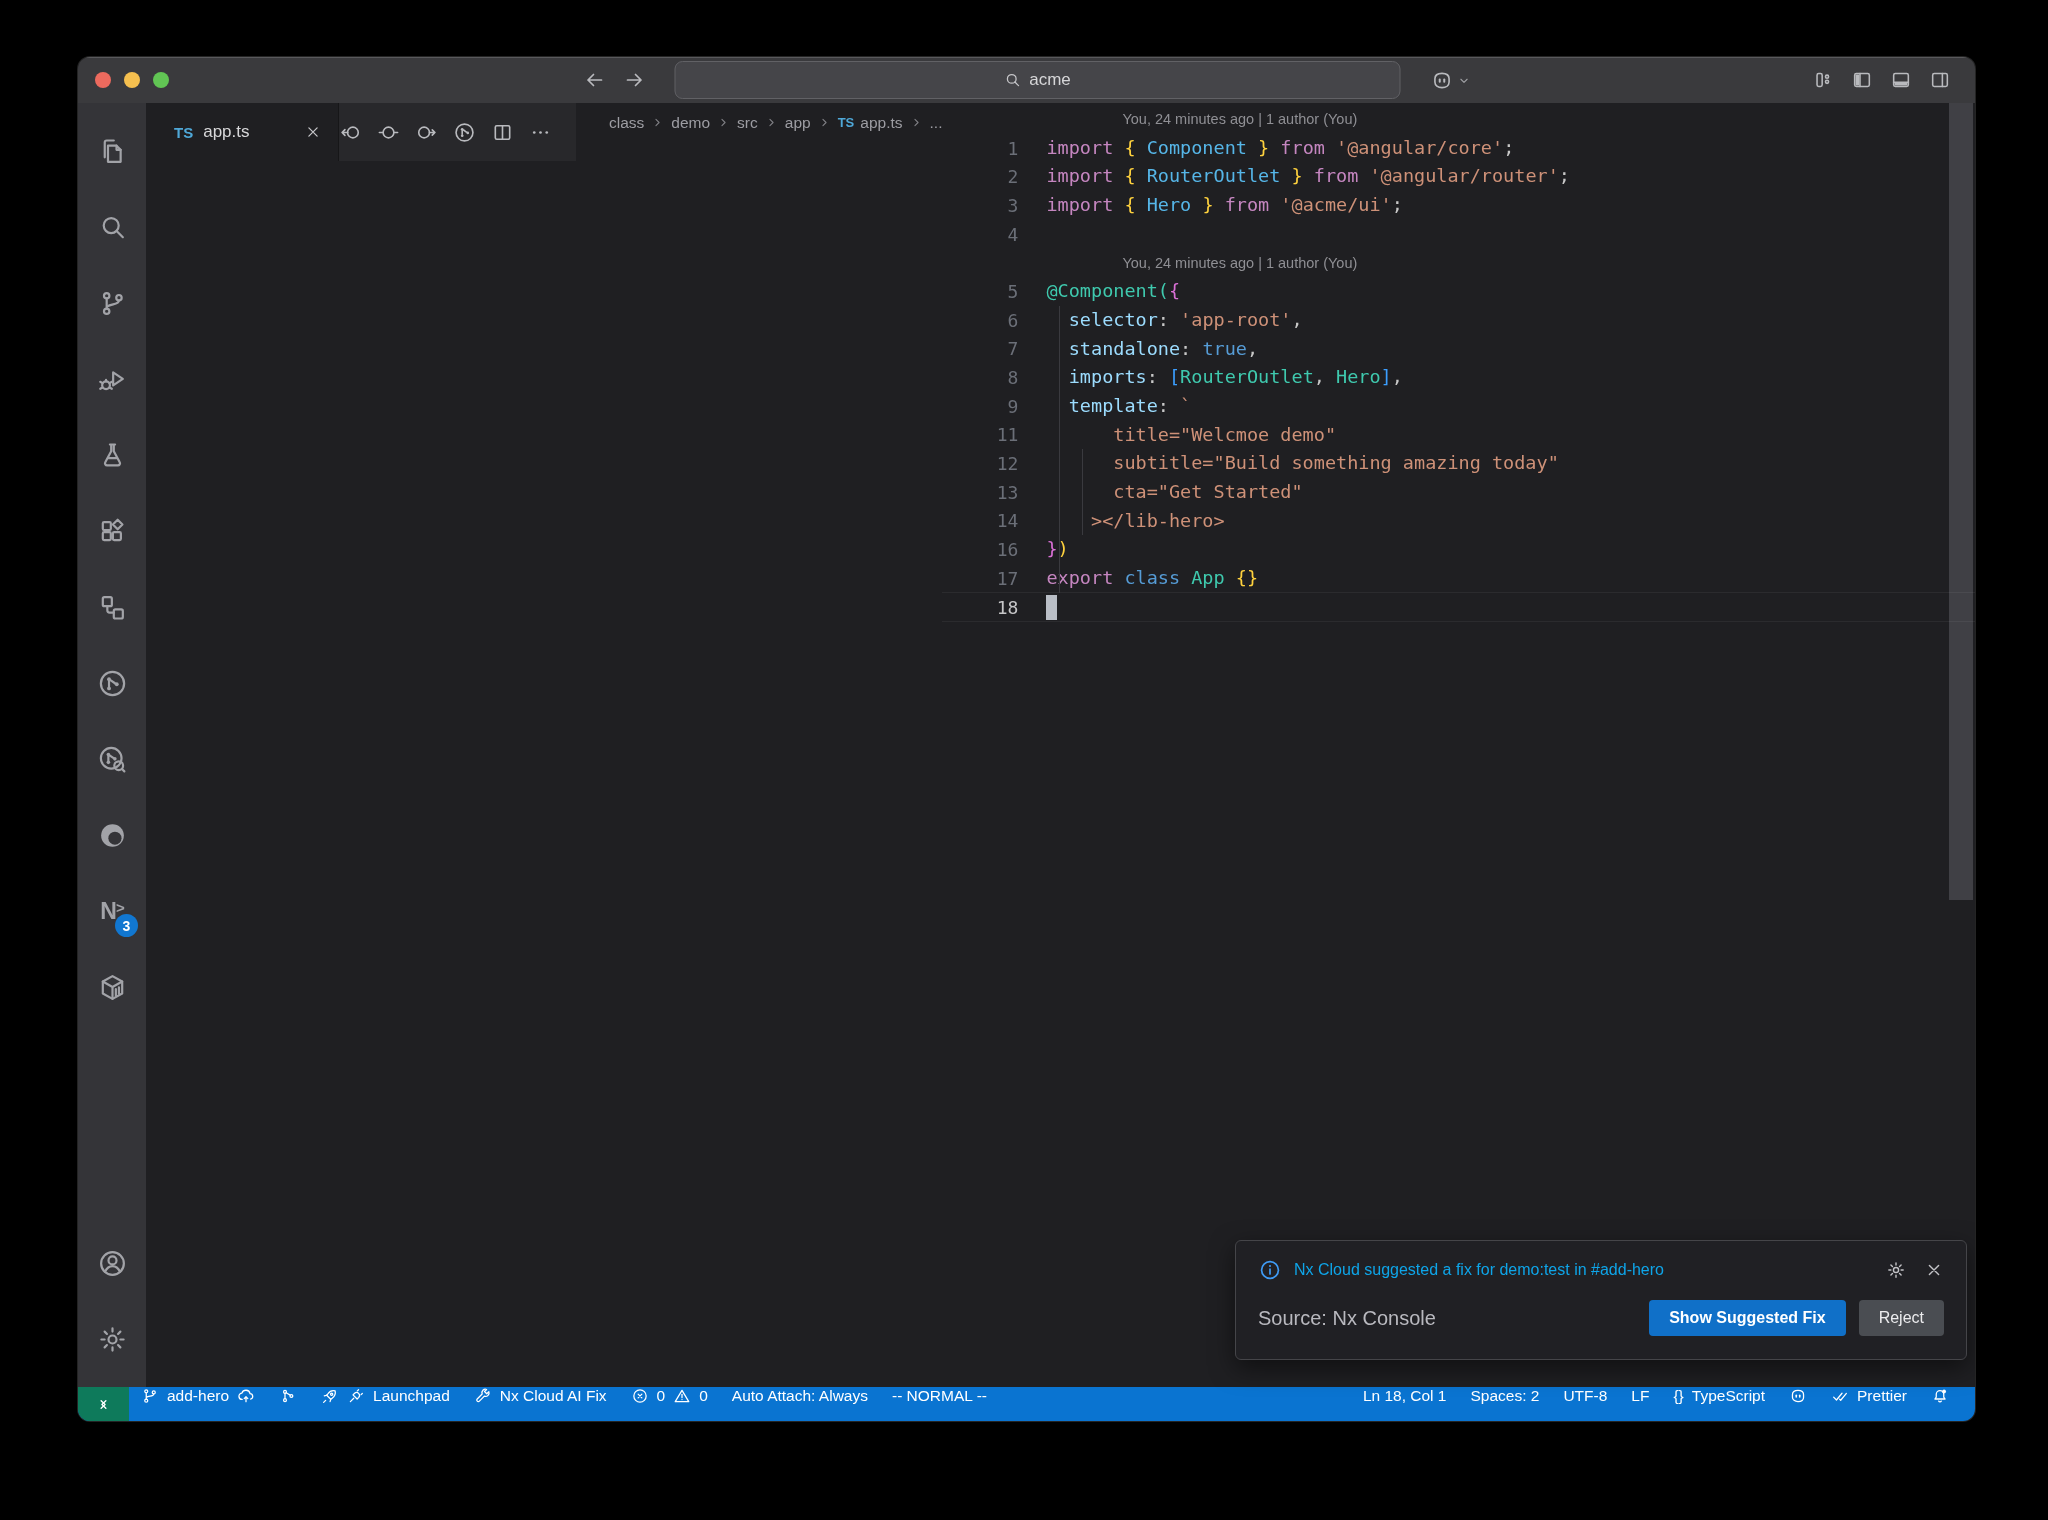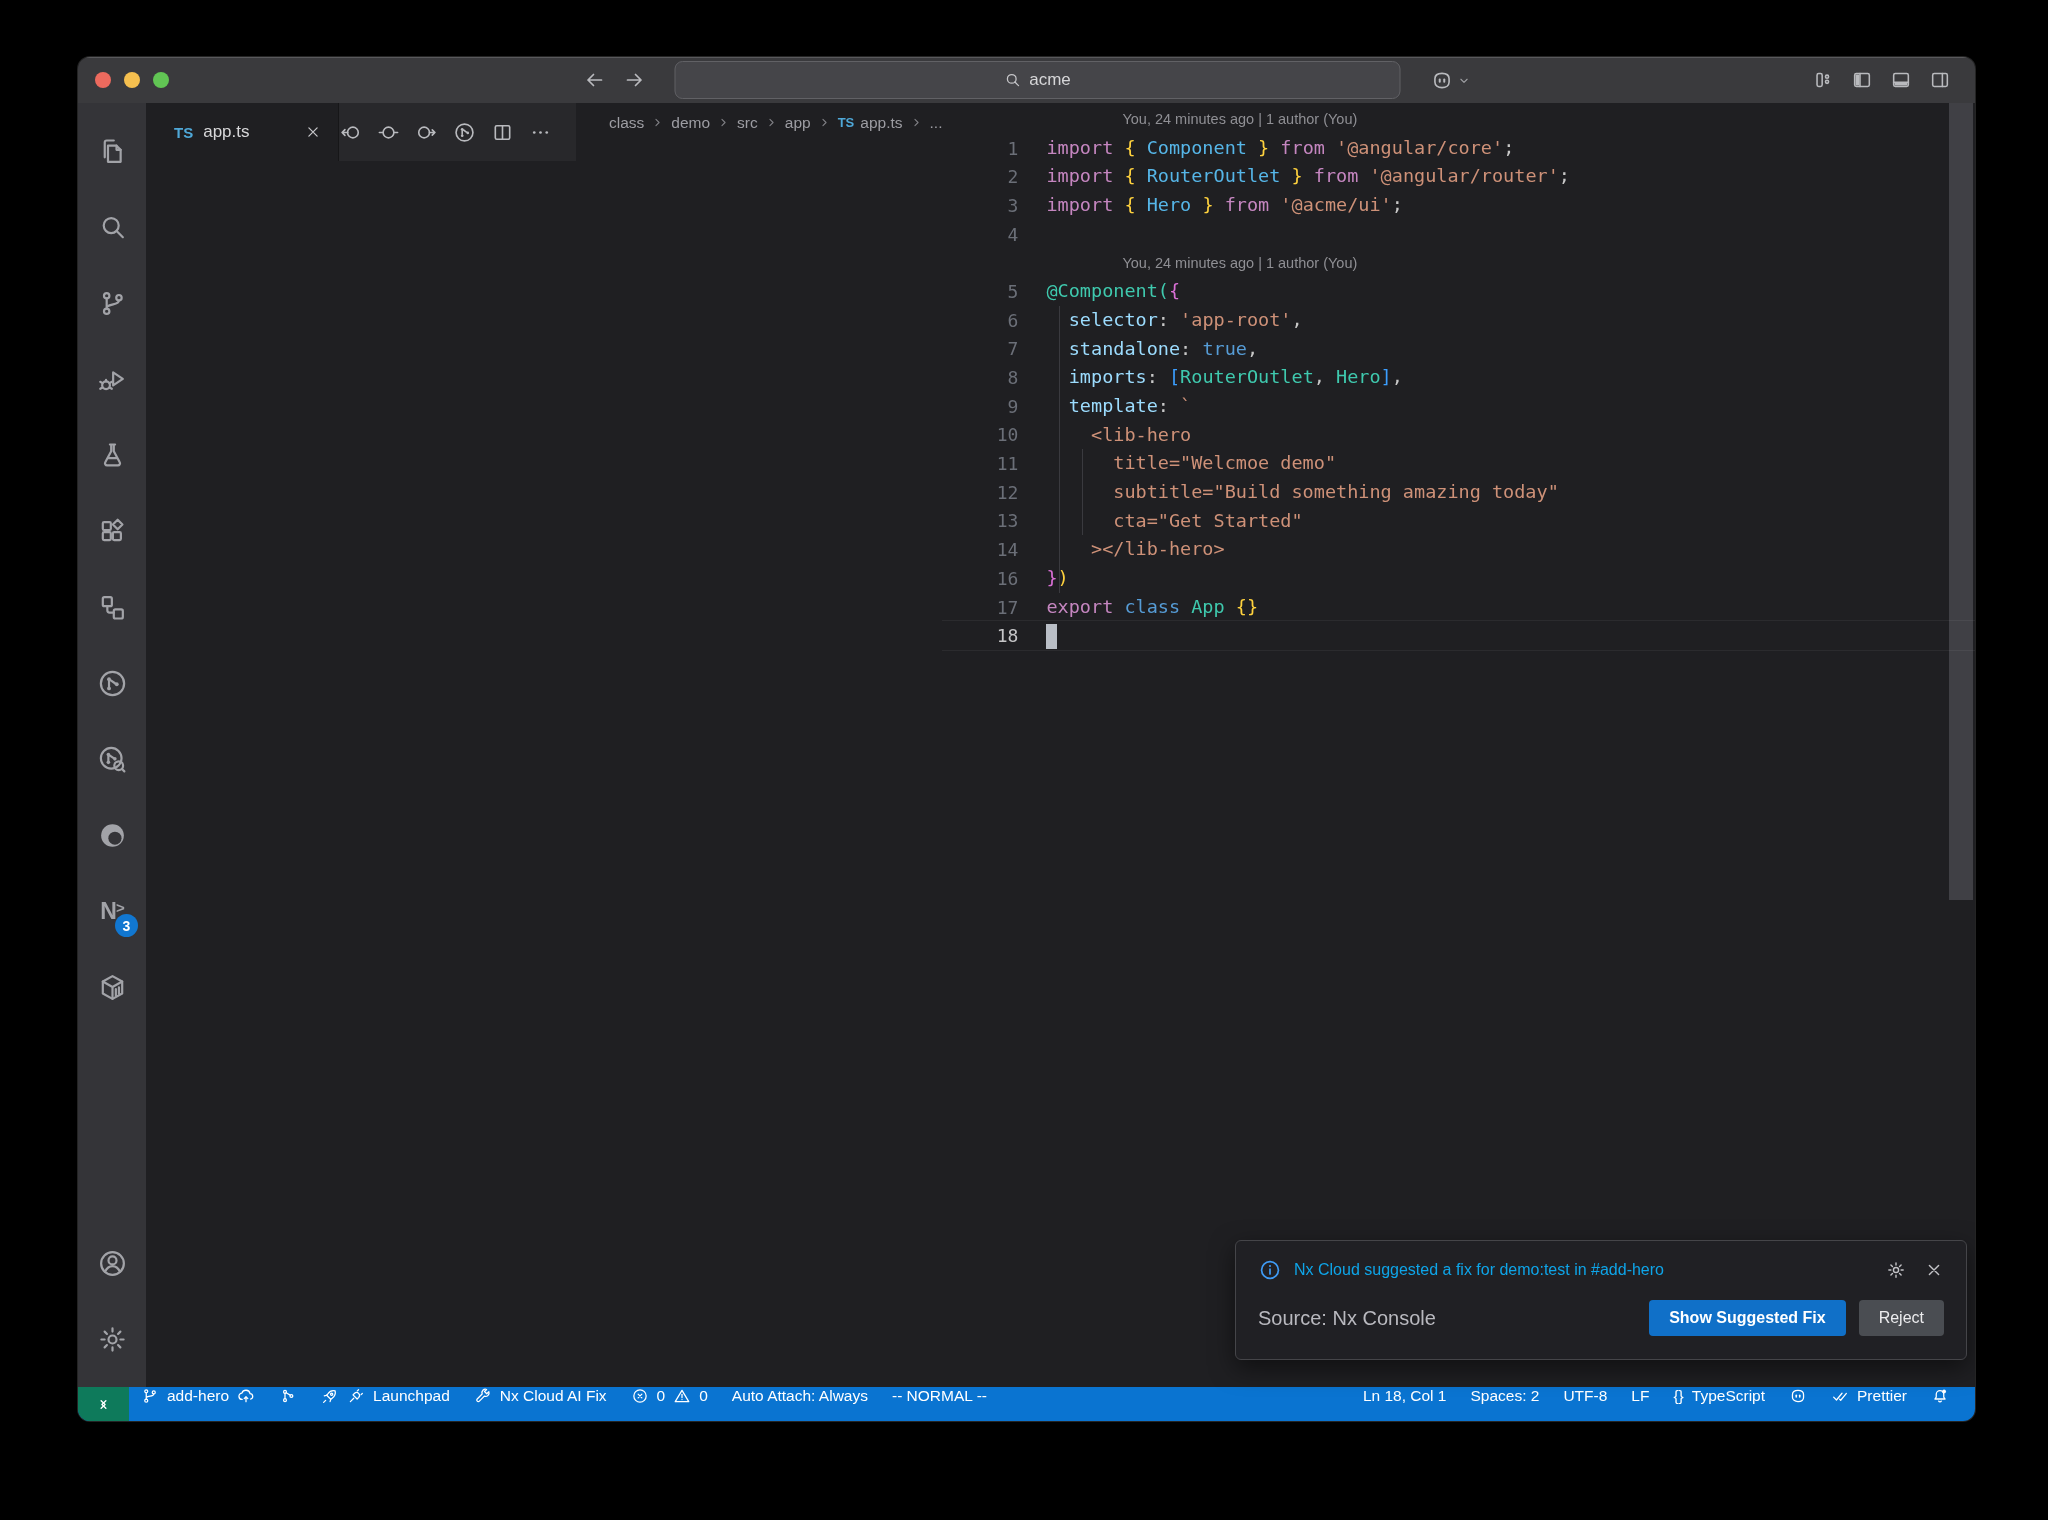--- a/index.html
+++ b/index.html
@@ -452,24 +452,20 @@
             </div>
             <div class="row">
               <div class="gutter">8</div>
               <div class="codeline"><span style="color: rgb(156, 220, 254);">  imports</span><span style="color: rgb(200, 200, 200);">: </span><span style="color: rgb(59, 158, 255);">[</span><span style="color: rgb(63, 201, 174);">RouterOutlet</span><span style="color: rgb(200, 200, 200);">, </span><span style="color: rgb(63, 201, 174);">Hero</span><span style="color: rgb(59, 158, 255);">]</span><span style="color: rgb(200, 200, 200);">,</span></div>
             </div>
             <div class="row">
               <div class="gutter">9</div>
               <div class="codeline"><span style="color: rgb(156, 220, 254);">  template</span><span style="color: rgb(200, 200, 200);">: </span><span style="color: rgb(206, 145, 120);">`</span></div>
             </div>
             <div class="row">
-              <div class="gutter">10</div>
-              <div class="codeline"><span style="color: rgb(206, 145, 120);">    &lt;lib-hero</span></div>
-            </div>
-            <div class="row">
               <div class="gutter">11</div>
               <div class="codeline"><span style="color: rgb(206, 145, 120);">      title="Welcmoe demo"</span></div>
             </div>
             <div class="row">
               <div class="gutter">12</div>
               <div class="codeline"><span style="color: rgb(206, 145, 120);">      subtitle="Build something amazing today"</span></div>
             </div>
             <div class="row">
               <div class="gutter">13</div>
               <div class="codeline"><span style="color: rgb(206, 145, 120);">      cta="Get Started"</span></div>

